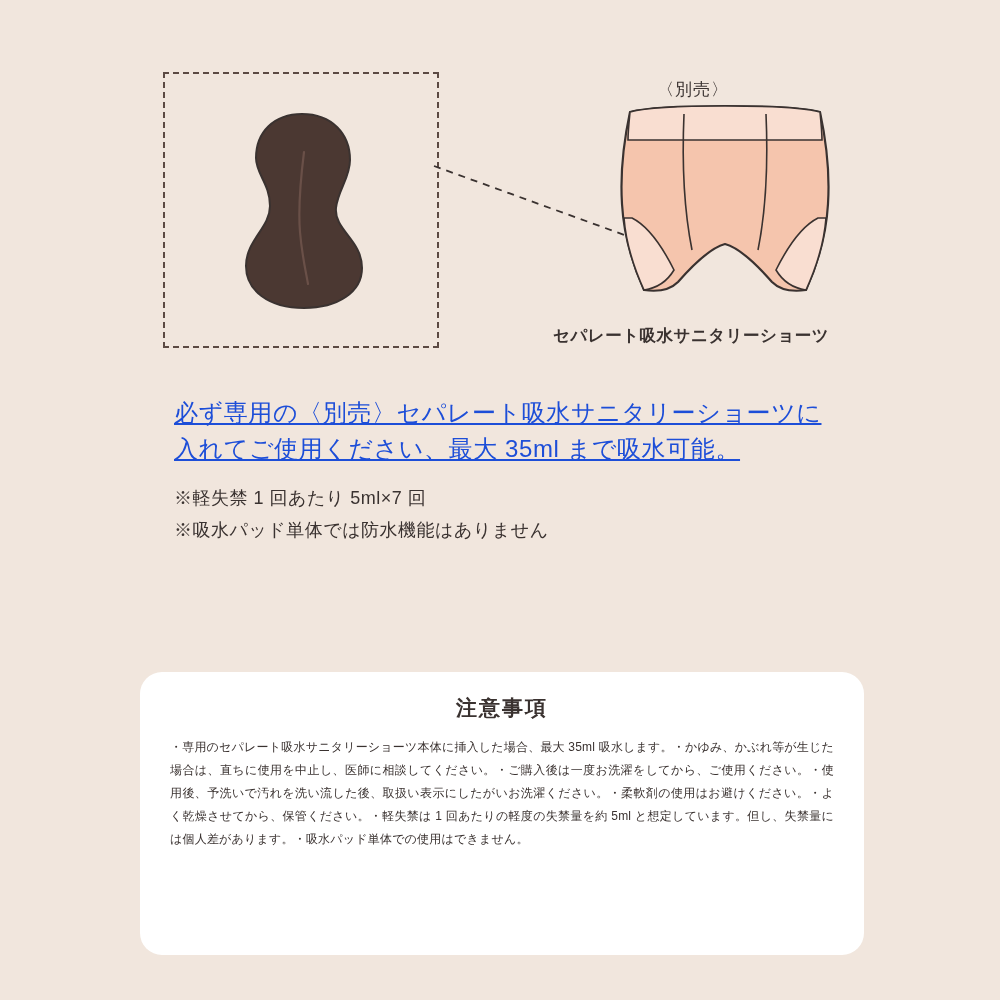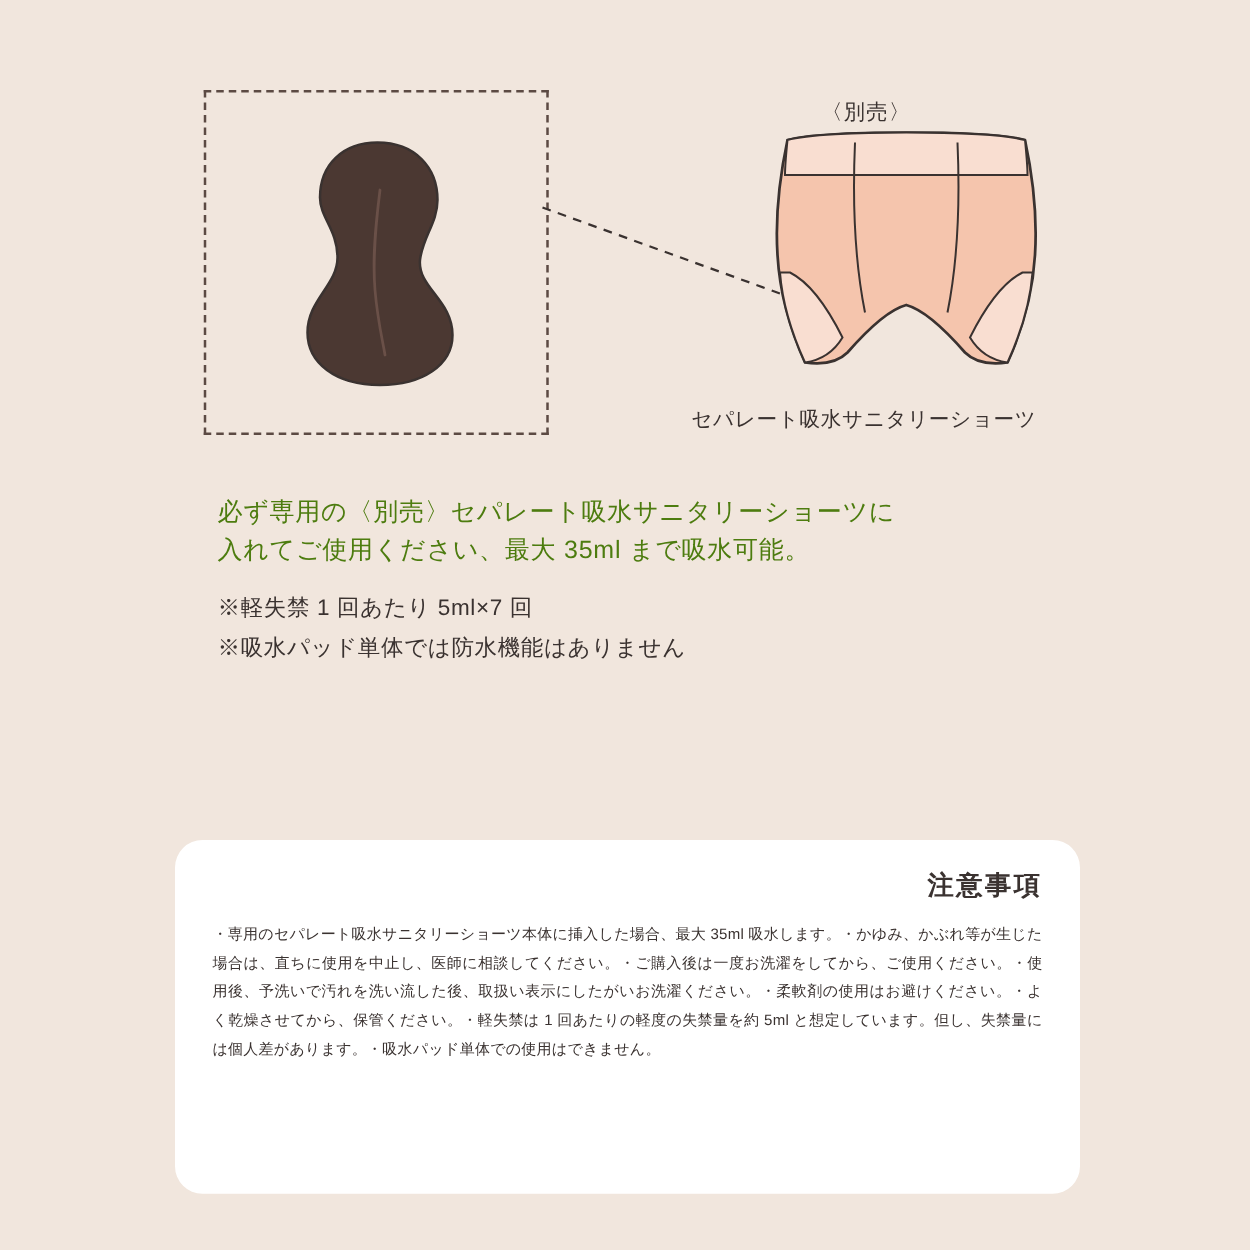--- a/index.html
+++ b/index.html
@@ -80,34 +80,36 @@
     white-space: nowrap;
   }
   .shorts-caption {
     position: absolute;
     left: 553px;
     top: 325px;
     font-size: 16.5px;
     letter-spacing: 0.5px;
     color: #3a3230;
     white-space: nowrap;
+    font-weight: bold;
   }
 
   
   .description {
     position: absolute;
     left: 174px;
     top: 395px;
     width: 700px;
   }
   .desc-line {
-    font-size: 20px;
+    font-size: 24px;
     line-height: 1.52;
     letter-spacing: 0.6px;
-    color: #4d7c0f;
+    color: #1d4ed8;
+    text-decoration: underline;
   }
   .notes {
     margin-top: 14px;
   }
   .note-line {
     font-size: 18px;
     line-height: 1.78;
     letter-spacing: 0.5px;
     color: #3a3230;
   }
@@ -118,21 +120,21 @@
     left: 140px;
     top: 672px;
     width: 724px;
     height: 283px;
     background: #ffffff;
     border-radius: 22px;
     box-sizing: border-box;
     padding: 22px 30px 20px 30px;
   }
   .caution-title {
-    text-align: right;
+    text-align: center;
     font-size: 21px;
     font-weight: bold;
     letter-spacing: 2px;
     color: #3a3230;
     margin-bottom: 14px;
   }
   .caution-body {
     font-size: 12px;
     line-height: 1.92;
     letter-spacing: 0.2px;

